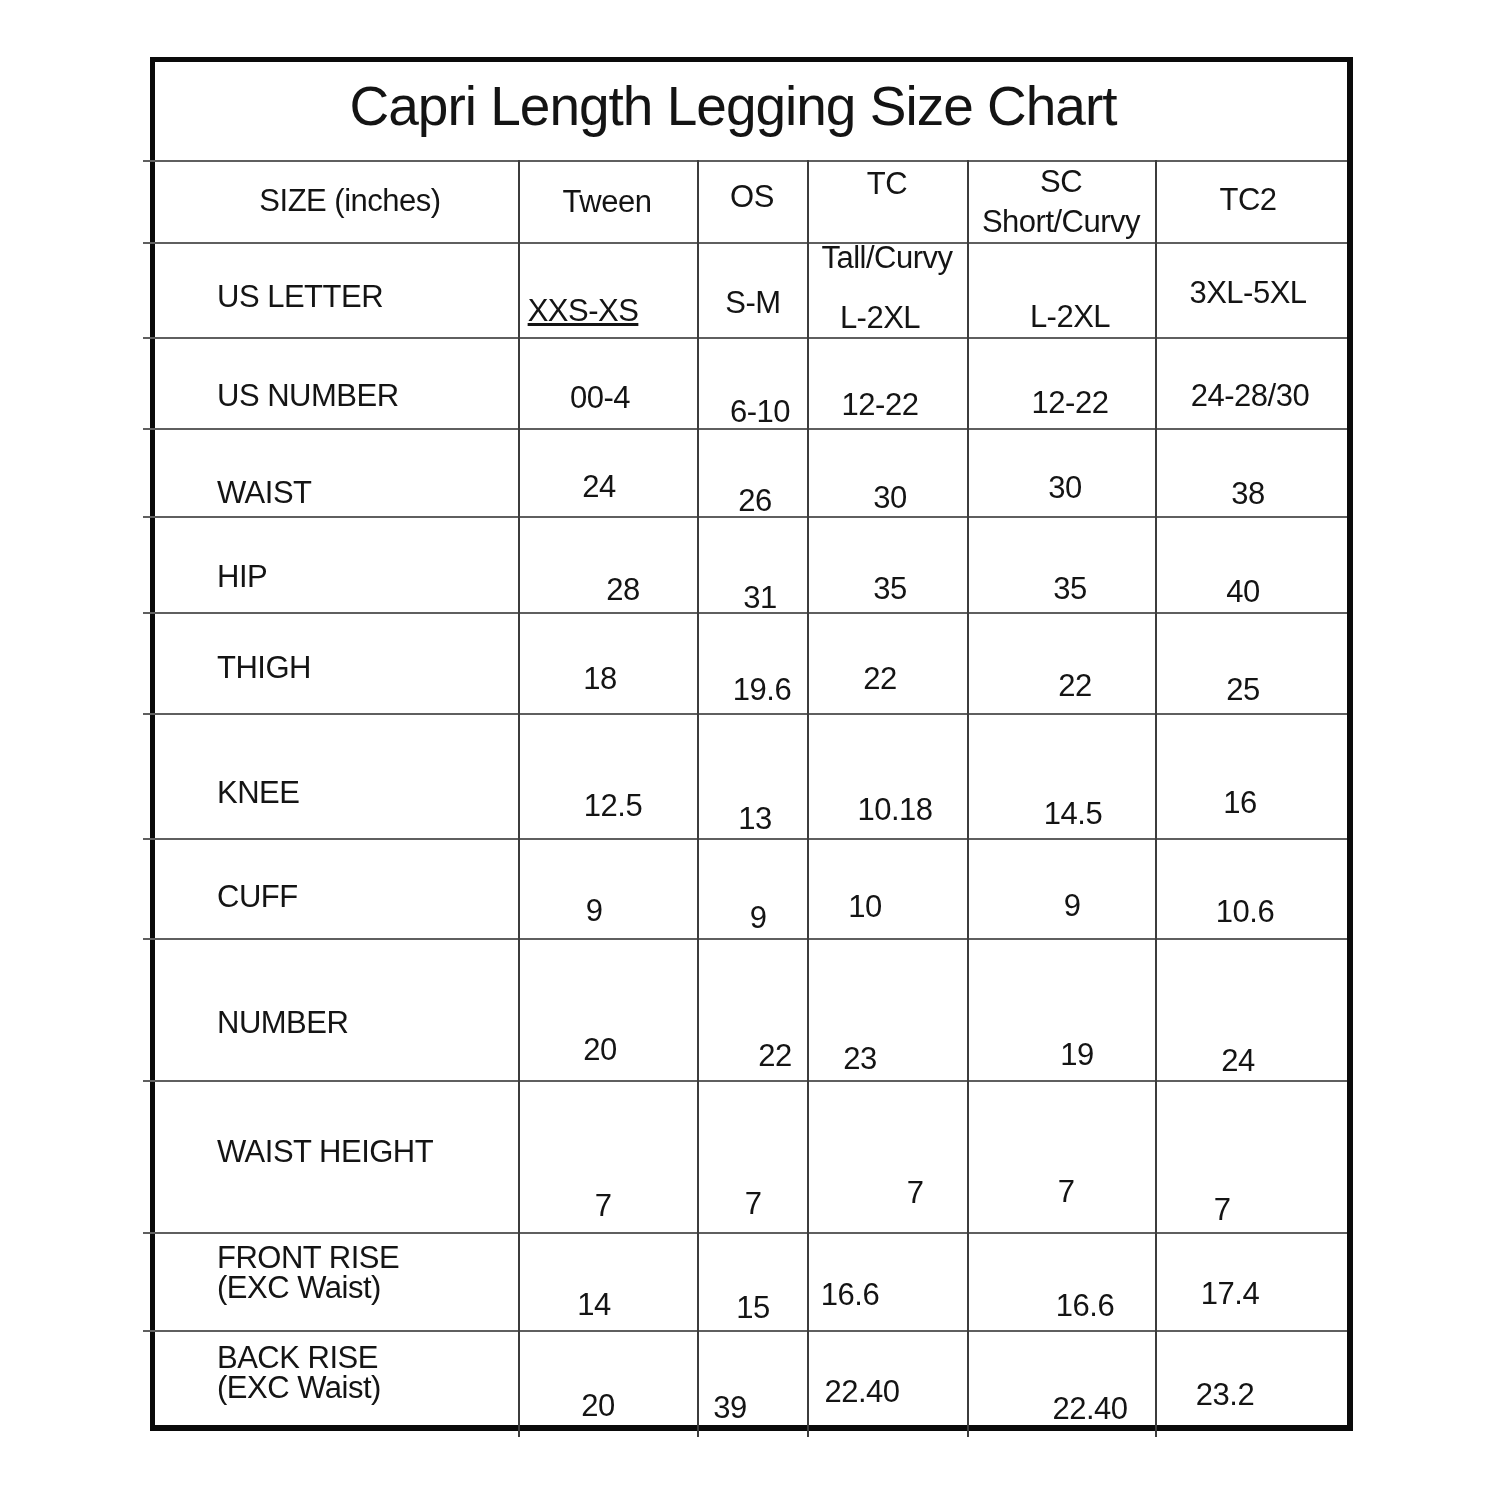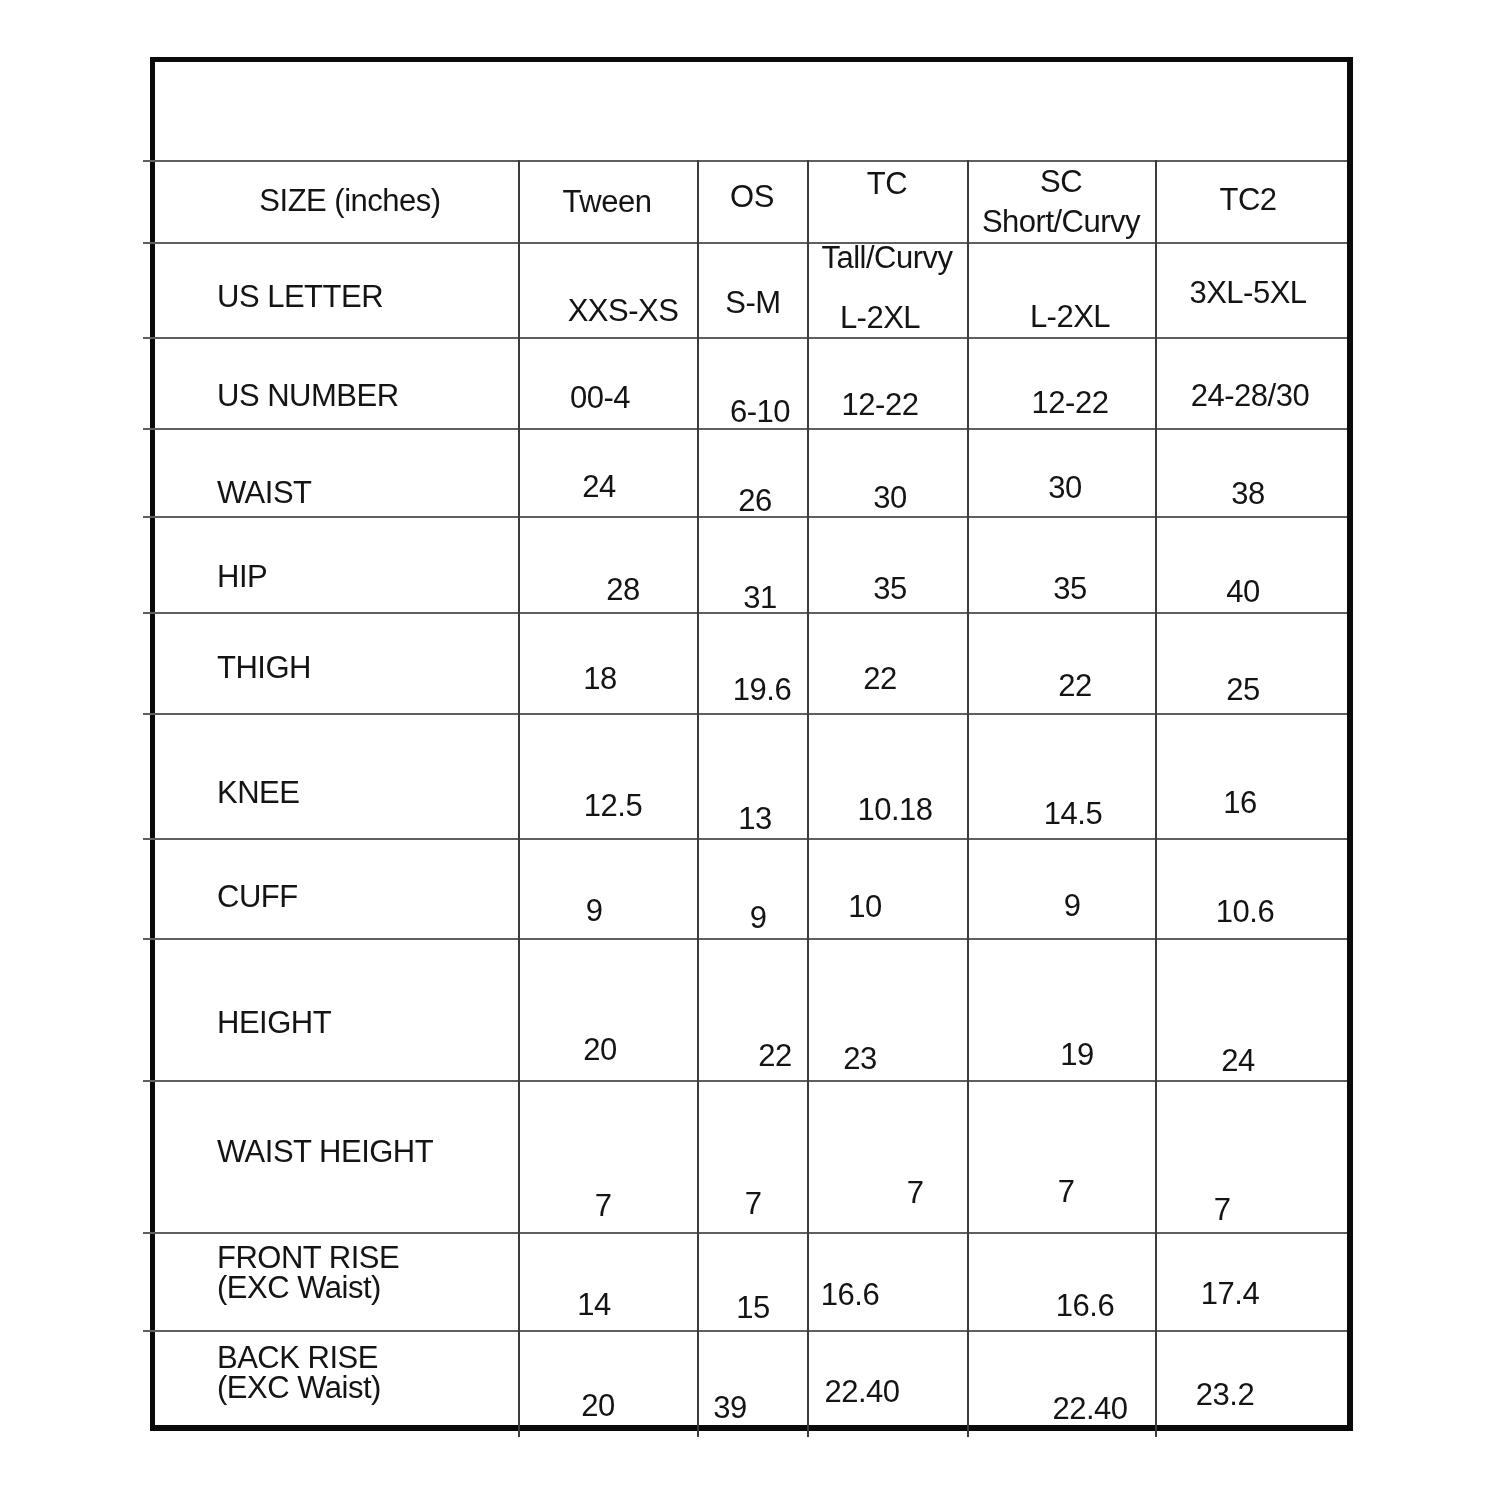--- a/index.html
+++ b/index.html
@@ -37,32 +37,33 @@
     <div class="hline" style="top:1018px;"></div>
     <div class="hline" style="top:1170px;"></div>
     <div class="hline" style="top:1268px;"></div>
 
     <div class="vline" style="left:363px;"></div>
     <div class="vline" style="left:542px;"></div>
     <div class="vline" style="left:652px;"></div>
     <div class="vline" style="left:812px;"></div>
     <div class="vline" style="left:1000px;"></div>
 
+    <div class="title" style="left:578px;top:44px;">Capri Length Legging Size Chart</div>
 
     <div class="hc" style="left:195px;top:139px;">SIZE (inches)</div>
     <div class="hc" style="left:452px;top:140px;">Tween</div>
     <div class="hc" style="left:597px;top:135px;">OS</div>
     <div class="hc" style="left:732px;top:122px;">TC</div>
     <div class="hc" style="left:732px;top:160px;margin-top:36px;">Tall/Curvy</div>
     <div class="hc" style="left:906px;top:120px;">SC</div>
     <div class="hc" style="left:906px;top:160px;">Short/Curvy</div>
     <div class="hc" style="left:1093px;top:138px;">TC2</div>
 
     <div class="rl" style="left:62px;top:235px;text-align:center;">US LETTER</div>
-    <div class="cv" style="left:468px;top:249px;">XXS-XS</div>
+    <div class="cv" style="left:428px;top:249px;text-decoration:underline;">XXS-XS</div>
     <div class="cv" style="left:598px;top:241px;">S-M</div>
     <div class="cv" style="left:725px;top:256px;">L-2XL</div>
     <div class="cv" style="left:915px;top:255px;">L-2XL</div>
     <div class="cv" style="left:1093px;top:231px;">3XL-5XL</div>
 
     <div class="rl" style="left:62px;top:334px;">US NUMBER</div>
     <div class="cv" style="left:445px;top:336px;">00-4</div>
     <div class="cv" style="left:605px;top:350px;">6-10</div>
     <div class="cv" style="left:725px;top:343px;">12-22</div>
     <div class="cv" style="left:915px;top:341px;">12-22</div>
@@ -96,21 +97,21 @@
     <div class="cv" style="left:918px;top:752px;">14.5</div>
     <div class="cv" style="left:1085px;top:741px;">16</div>
 
     <div class="rl" style="left:62px;top:835px;">CUFF</div>
     <div class="cv" style="left:439px;top:849px;">9</div>
     <div class="cv" style="left:603px;top:856px;">9</div>
     <div class="cv" style="left:710px;top:845px;">10</div>
     <div class="cv" style="left:917px;top:844px;">9</div>
     <div class="cv" style="left:1090px;top:850px;">10.6</div>
 
-    <div class="rl" style="left:62px;top:961px;">HEIGHT</div>
+    <div class="rl" style="left:62px;top:961px;">NUMBER</div>
     <div class="cv" style="left:445px;top:988px;">20</div>
     <div class="cv" style="left:620px;top:994px;">22</div>
     <div class="cv" style="left:705px;top:997px;">23</div>
     <div class="cv" style="left:922px;top:993px;">19</div>
     <div class="cv" style="left:1083px;top:999px;">24</div>
 
     <div class="rl" style="left:62px;top:1090px;">WAIST HEIGHT</div>
     <div class="cv" style="left:448px;top:1144px;">7</div>
     <div class="cv" style="left:598px;top:1142px;">7</div>
     <div class="cv" style="left:760px;top:1131px;">7</div>

